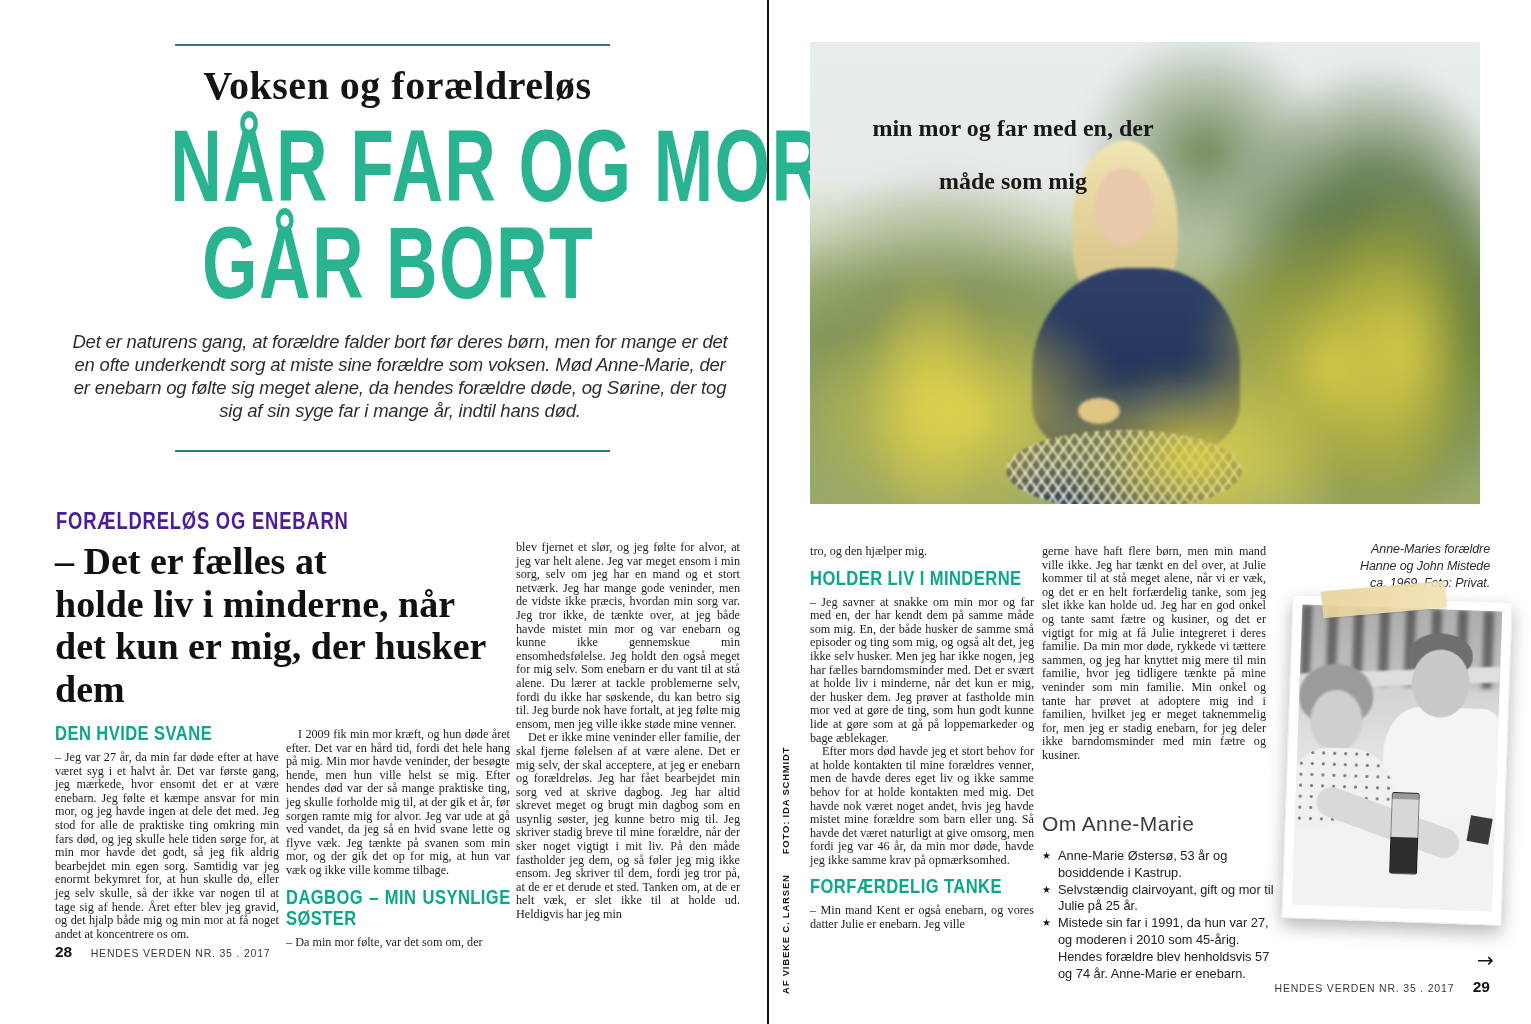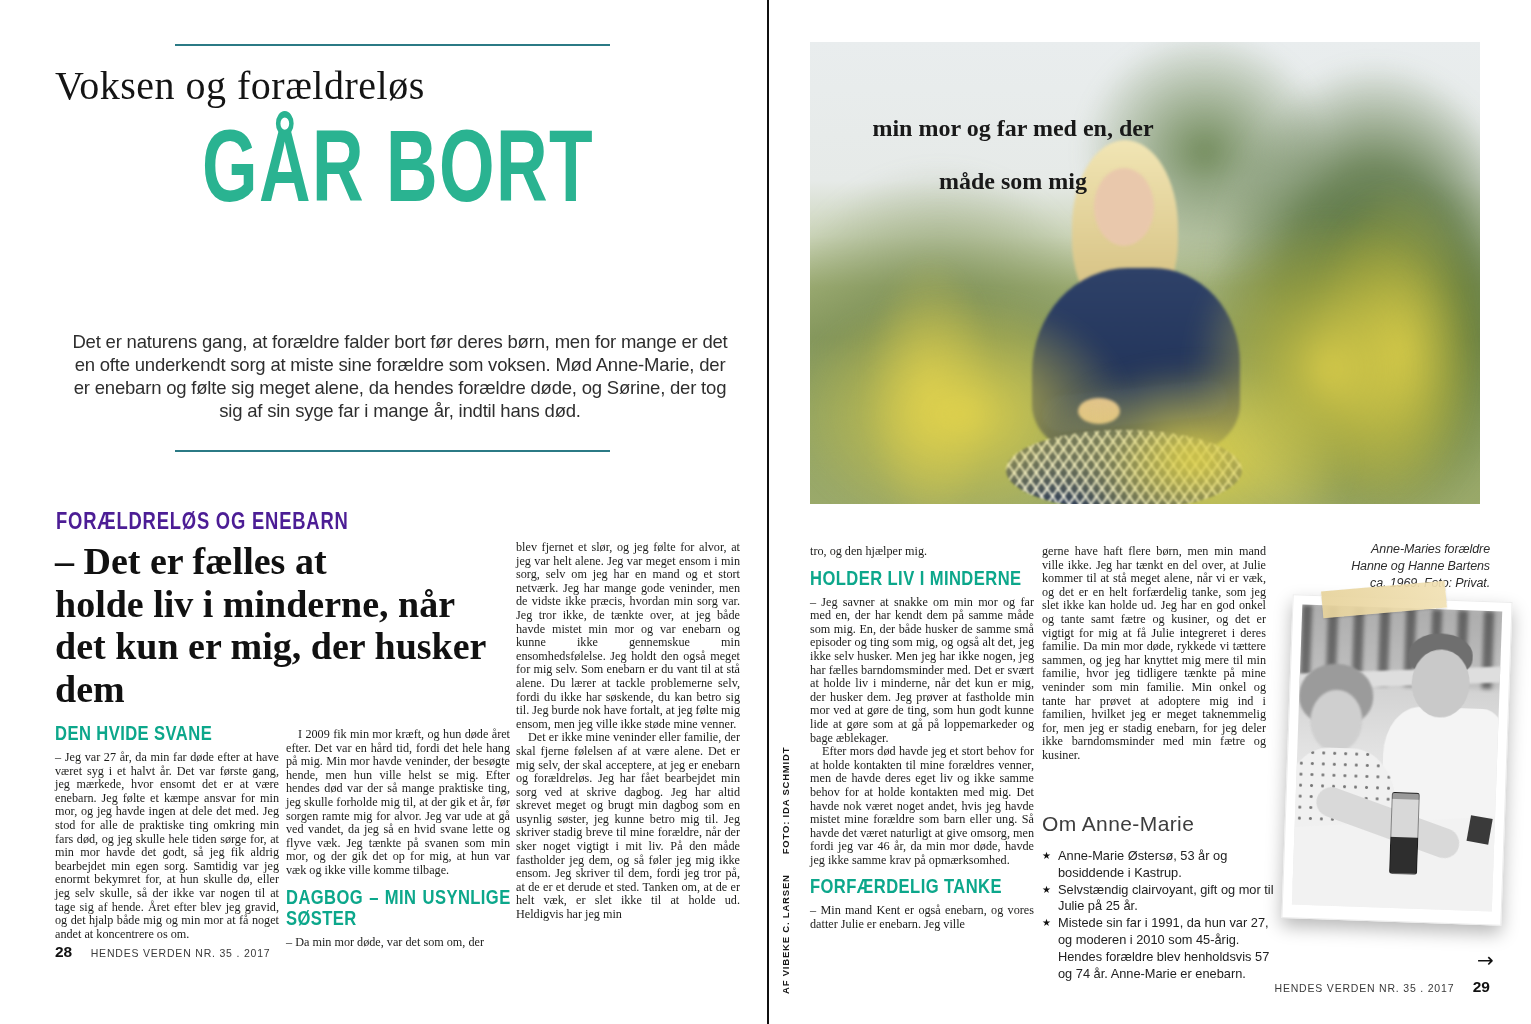--- a/index.html
+++ b/index.html
@@ -2,21 +2,21 @@
 <html lang="da"><head>
 <meta charset="utf-8">
 <style>
   html,body{margin:0;padding:0;background:#ffffff;}
   .spread{position:relative;width:1531px;height:1024px;background:#ffffff;overflow:hidden;
           font-family:"Liberation Serif", "DejaVu Serif", serif;color:#1c1c1a;}
   .abs{position:absolute;}
 
   
   .rule{height:2px;background:#2b7a85;}
-  .kicker-serif{font-size:40px;letter-spacing:.5px;color:#141414;text-align:left;}
+  .kicker-serif{font-size:40px;letter-spacing:.5px;color:#141414;text-align:center;font-weight:bold;}
   .big-headline{color:#2ab391;text-align:center;font-family:"Liberation Sans","DejaVu Sans",sans-serif;
                 font-weight:700;}
   .big-headline .hl-line{display:block;height:97px;line-height:97px;white-space:nowrap;}
   .big-headline .cond{display:inline-block;transform:scaleX(.70);transform-origin:center;
                       font-size:102px;letter-spacing:2px;}
   .intro{font-family:"Liberation Sans","DejaVu Sans",sans-serif;font-size:18.5px;line-height:23px;
          letter-spacing:-.2px;color:#2e2e2e;text-align:center;}
   .sect-kicker{font-family:"Liberation Sans","DejaVu Sans",sans-serif;font-weight:700;color:#4c1d95;
                white-space:nowrap;}
   .sect-kicker .cond{display:inline-block;transform:scaleX(.80);transform-origin:left center;
@@ -119,24 +119,25 @@
 </head>
 <body>
 
 <div class="spread">
 
   <div class="abs rule" style="left:175px;top:44px;width:435px;"></div>
 
   <div class="abs kicker-serif" style="left:55px;top:62px;width:685px;">Voksen og forældreløs</div>
 
   <div class="abs big-headline" style="left:30px;top:118px;width:735px;">
+    <span class="hl-line"><span class="cond">NÅR FAR OG MOR</span></span>
     <span class="hl-line"><span class="cond">GÅR BORT</span></span>
   </div>
 
-  <div class="abs intro" style="left:72px;top:330px;width:656px;">Det er naturens gang, at forældre falder bort før deres børn, men for mange er det en ofte underkendt sorg at miste sine forældre som voksen. Mød Anne-Marie, der er enebarn og følte sig meget alene, da hendes forældre døde, og Sørine, der tog sig af sin syge far i mange år, indtil hans død.</div>
+  <div class="abs intro" style="left:72px;top:330px;width:656px;font-style:italic;">Det er naturens gang, at forældre falder bort før deres børn, men for mange er det en ofte underkendt sorg at miste sine forældre som voksen. Mød Anne-Marie, der er enebarn og følte sig meget alene, da hendes forældre døde, og Sørine, der tog sig af sin syge far i mange år, indtil hans død.</div>
 
   <div class="abs rule" style="left:175px;top:450px;width:435px;"></div>
 
   <div class="abs sect-kicker" style="left:56px;top:508px;">
     <span class="cond">FORÆLDRELØS OG ENEBARN</span>
   </div>
 
   <div class="abs quote-head" style="left:55px;top:540px;width:470px;">
     <span>– Det er fælles at</span><br>
     <span>holde liv i minderne, når</span><br>
@@ -149,21 +150,21 @@
       <span class="cond">DEN HVIDE SVANE</span>
     </div>
     <p>– Jeg var 27 år, da min far døde efter at have været syg i et halvt år. Det var første gang, jeg mærkede, hvor ensomt det er at være enebarn. Jeg følte et kæmpe ansvar for min mor, og jeg havde ingen at dele det med. Jeg stod for alle de praktiske ting omkring min fars død, og jeg skulle hele tiden sørge for, at min mor havde det godt, så jeg fik aldrig bearbejdet min egen sorg. Samtidig var jeg enormt bekymret for, at hun skulle dø, eller jeg selv skulle, så der ikke var nogen til at tage sig af hende. Året efter blev jeg gravid, og det hjalp både mig og min mor at få noget andet at koncentrere os om.</p>
   </div>
 
   <div class="abs col" style="left:286px;top:728px;">
     <p class="ind">I 2009 fik min mor kræft, og hun døde året efter. Det var en hård tid, fordi det hele hang på mig. Min mor havde veninder, der besøgte hende, men hun ville helst se mig. Efter hendes død var der så mange praktiske ting, jeg skulle forholde mig til, at der gik et år, før sorgen ramte mig for alvor. Jeg var ude at gå ved vandet, da jeg så en hvid svane lette og flyve væk. Jeg tænkte på svanen som min mor, og der gik det op for mig, at hun var væk og ikke ville komme tilbage.</p>
     <div class="col-head wrap">
       <span class="cond">DAGBOG – MIN USYNLIGE SØSTER</span>
     </div>
-    <p>– Da min mor døde, var det som om, der</p>
+    <p>– Da min mor følte, var det som om, der</p>
   </div>
 
   <div class="abs col" style="left:516px;top:541px;">
     <p>blev fjernet et slør, og jeg følte for alvor, at jeg var helt alene. Jeg var meget ensom i min sorg, selv om jeg har en mand og et stort netværk. Jeg har mange gode veninder, men de vidste ikke præcis, hvordan min sorg var. Jeg tror ikke, de tænkte over, at jeg både havde mistet min mor og var enebarn og kunne ikke gennemskue min ensomhedsfølelse. Jeg holdt den også meget for mig selv. Som enebarn er du vant til at stå alene. Du lærer at tackle problemerne selv, fordi du ikke har søskende, du kan betro sig til. Jeg burde nok have fortalt, at jeg følte mig ensom, men jeg ville ikke støde mine venner.</p>
     <p class="ind">Det er ikke mine veninder eller familie, der skal fjerne følelsen af at være alene. Det er mig selv, der skal acceptere, at jeg er enebarn og forældreløs. Jeg har fået bearbejdet min sorg ved at skrive dagbog. Jeg har altid skrevet meget og brugt min dagbog som en usynlig søster, jeg kunne betro mig til. Jeg skriver stadig breve til mine forældre, når der sker noget vigtigt i mit liv. På den måde fastholder jeg dem, og så føler jeg mig ikke ensom. Jeg skriver til dem, fordi jeg tror på, at de er et derude et sted. Tanken om, at de er helt væk, er slet ikke til at holde ud. Heldigvis har jeg min</p>
   </div>
 
   <div class="abs footer" style="left:55px;top:943px;">
     <span class="pgno">28</span>
     <span class="mag" style="margin-left:14px;">HENDES VERDEN NR. 35 . 2017</span>
@@ -228,21 +229,21 @@
       </li>
       <li>
         <span class="star">★</span>
         <span>Mistede sin far i 1991, da hun var 27, og moderen i 2010 som 45-årig. Hendes forældre blev henholdsvis 57 og 74 år. Anne-Marie er enebarn.</span>
       </li>
     </ul>
   </div>
 
   <div class="abs caption" style="left:1310px;top:541px;width:180px;">
     <span>Anne-Maries forældre</span><br>
-    <span>Hanne og Hanne Bartens</span><br>
+    <span>Hanne og John Mistede</span><br>
     <span>ca. 1969. Foto: Privat.</span>
   </div>
 
   <div class="abs old-photo">
     <div class="op-img">
       <div class="op-shelf"></div>
       <div class="op-shelf-edge"></div>
       <div class="op-man-shirt"></div>
       <div class="op-man-hair"></div>
       <div class="op-man-face"></div>

